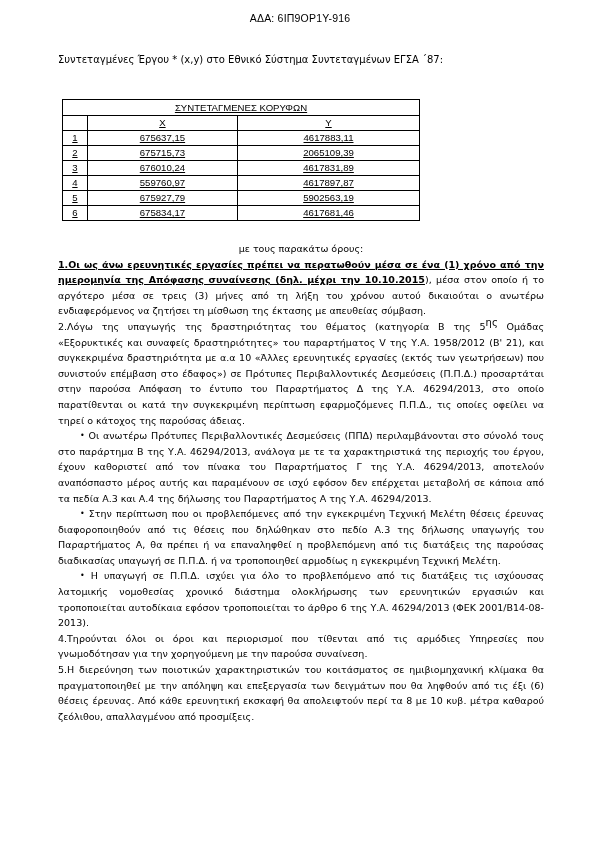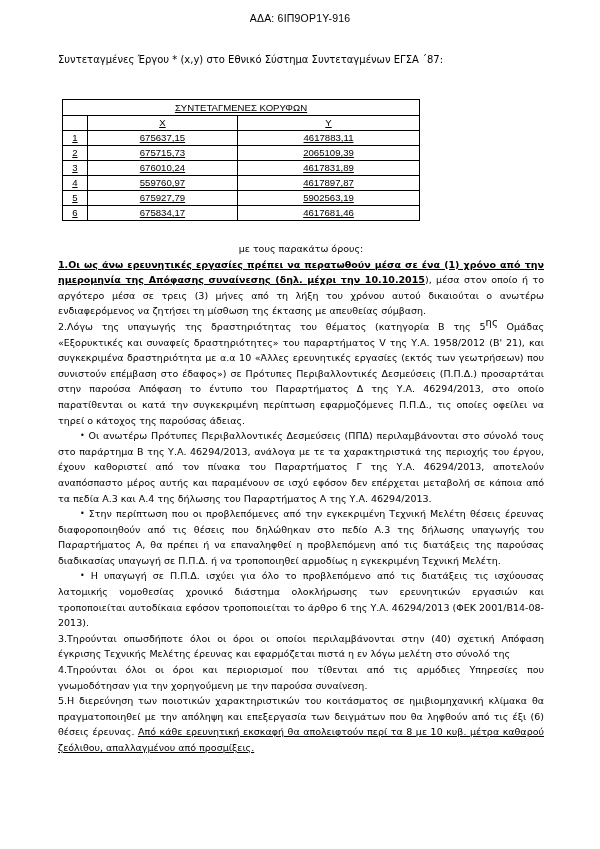--- a/index.html
+++ b/index.html
@@ -93,21 +93,21 @@
   .p {
     margin: 0 0 0 0;
     text-align: justify;
     text-justify: inter-word;
   }
   .p.plain { text-align: center; }
   .p.bullet {
     text-indent: 22px;
   }
   .bold { font-weight: bold; text-decoration: underline; }
-  .uline { text-decoration: underline; }
+  .uline { }
   .bold-uline { font-weight: bold; text-decoration: underline; }
   sup {
     font-size: 10px;
     vertical-align: super;
     line-height: 0;
     margin-top: 24px;
   }
   .bullet-mark {
     font-size: 8px;
     vertical-align: 1px;
@@ -189,21 +189,20 @@
     <p class="p bullet">
       <span class="bullet-mark">•</span>
       <span>Στην περίπτωση που οι προβλεπόμενες από την εγκεκριμένη Τεχνική Μελέτη θέσεις έρευνας διαφοροποιηθούν από τις θέσεις που δηλώθηκαν στο πεδίο Α.3 της δήλωσης υπαγωγής του Παραρτήματος Α, θα πρέπει ή να επαναληφθεί η προβλεπόμενη από τις διατάξεις της παρούσας διαδικασίας υπαγωγή σε Π.Π.Δ. ή να τροποποιηθεί αρμοδίως η εγκεκριμένη Τεχνική Μελέτη.</span>
     </p>
 
     <p class="p bullet">
       <span class="bullet-mark">•</span>
       <span>Η υπαγωγή σε Π.Π.Δ. ισχύει για όλο το προβλεπόμενο από τις διατάξεις τις ισχύουσας λατομικής νομοθεσίας χρονικό διάστημα ολοκλήρωσης των ερευνητικών εργασιών και τροποποιείται αυτοδίκαια εφόσον τροποποιείται το άρθρο 6 της Υ.Α. 46294/2013 (ΦΕΚ 2001/Β14-08-2013).</span>
     </p>
 
-    <p class="p">3.Τηρούνται οπωσδήποτε όλοι οι όροι οι οποίοι περιλαμβάνονται στην (40) σχετική Απόφαση έγκρισης Τεχνικής Μελέτης έρευνας και εφαρμόζεται πιστά η εν λόγω μελέτη στο σύνολό της</p>
 
     <p class="p">4.Τηρούνται όλοι οι όροι και περιορισμοί που τίθενται από τις αρμόδιες Υπηρεσίες που γνωμοδότησαν για την χορηγούμενη με την παρούσα συναίνεση.</p>
 
     <p class="p">
       <span>5.Η διερεύνηση των ποιοτικών χαρακτηριστικών του κοιτάσματος σε ημιβιομηχανική κλίμακα θα πραγματοποιηθεί με την απόληψη και επεξεργασία των δειγμάτων που θα ληφθούν από τις έξι (6) θέσεις έρευνας.  </span><span class="uline">Από κάθε ερευνητική εκσκαφή θα απολειφτούν περί τα 8 με 10 κυβ. μέτρα καθαρού ζεόλιθου, απαλλαγμένου από προσμίξεις.</span>
     </p>
 
   </div>
 
 </div>

